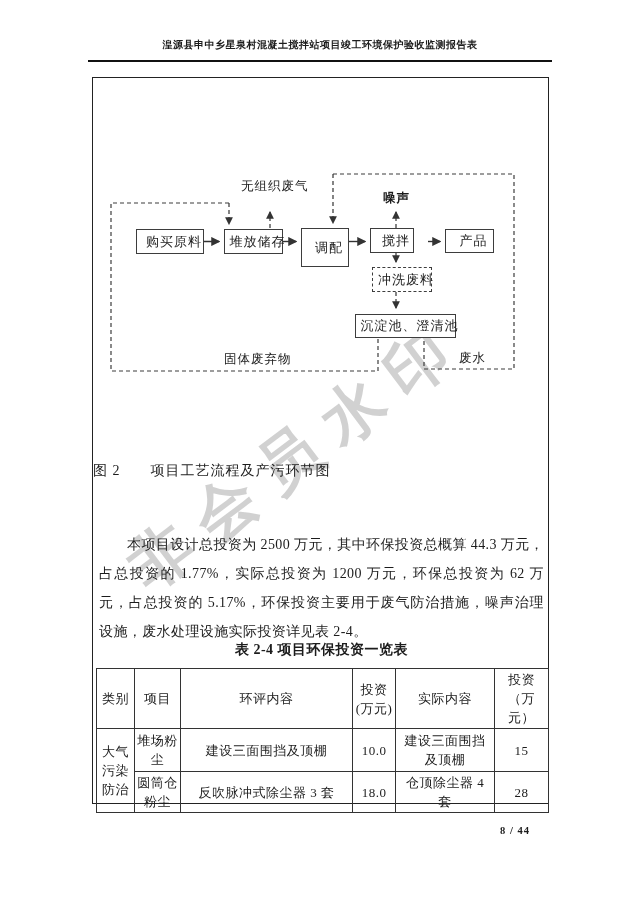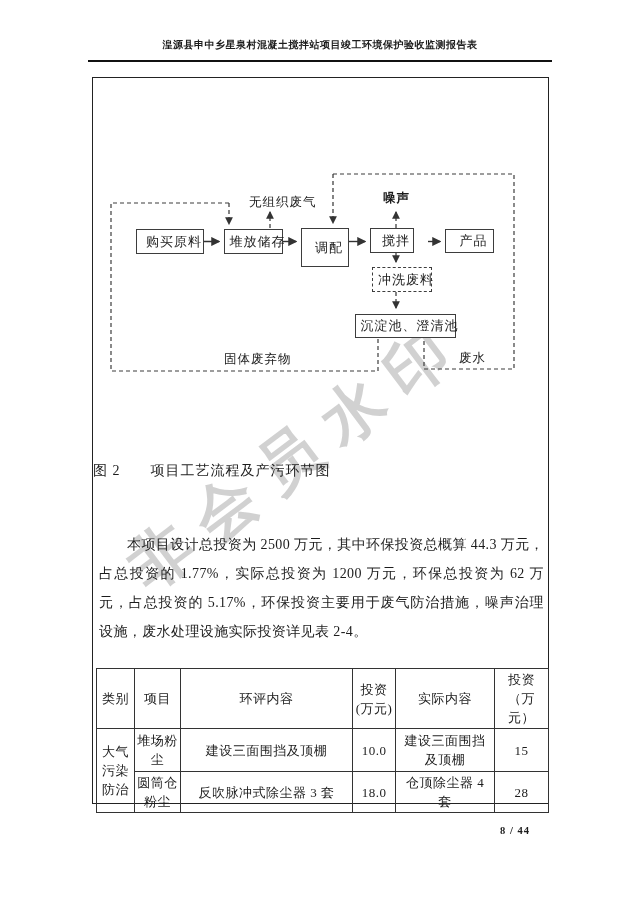--- a/index.html
+++ b/index.html
@@ -42,21 +42,21 @@
     position:absolute; font-size:12.5px; letter-spacing:1px; white-space:nowrap;
     z-index:2; background:transparent;
   }
   .n-buy     { left:43px;  top:151px; width:68px;  height:25px; }
   .n-storage { left:131px; top:151px; width:59px;  height:25px; }
   .n-blend   { left:208px; top:150px; width:48px;  height:39px; }
   .n-mix     { left:277px; top:150px; width:44px;  height:25px; }
   .n-product { left:352px; top:151px; width:49px;  height:24px; }
   .n-wash    { left:279px; top:189px; width:60px;  height:25px; }
   .n-pond    { left:262px; top:236px; width:101px; height:24px; }
-  .l-gas     { left:148px; top:116px;margin-left:8px; }
+  .l-gas     { left:148px; top:100px; }
   .l-noise   { left:290px; top:112px;font-weight:bold; }
   .l-solid   { left:131px; top:273px; }
   .l-water   { left:366px; top:272px; }
   
   .fig-caption {
     position:absolute; top:384px; left:0; width:457px; text-align:left;
     font-size:14px; letter-spacing:1px;
   }
   .sec-heading {
     position:absolute; top:426px; left:6px; font-size:15px; font-weight:bold;
@@ -137,20 +137,21 @@
       <div class="flabel l-noise">噪声</div>
       <div class="flabel l-solid">固体废弃物</div>
       <div class="flabel l-water">废水</div>
     </div>
 
     <div class="fig-caption">图 2　　项目工艺流程及产污环节图</div>
 
 
     <div class="body-para">本项目设计总投资为 2500 万元，其中环保投资总概算 44.3 万元，占总投资的 1.77%，实际总投资为 1200 万元，环保总投资为 62 万元，占总投资的 5.17%，环保投资主要用于废气防治措施，噪声治理设施，废水处理设施实际投资详见表 2-4。</div>
 
+    <div class="tbl-caption">表 2-4 项目环保投资一览表</div>
 
     <table class="inv">
       <colgroup>
         <col style="width:38px">
           <col style="width:46px">
           <col style="width:172px">
         <col style="width:43px">
           <col style="width:99px">
           <col style="width:54px">
       </colgroup>

